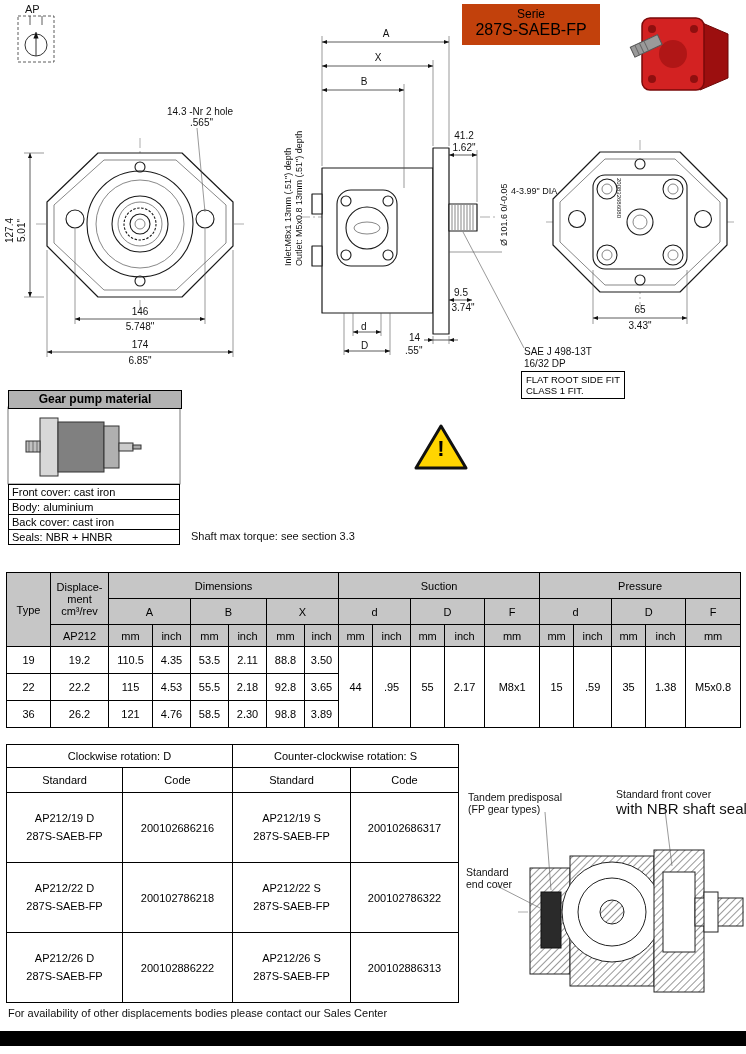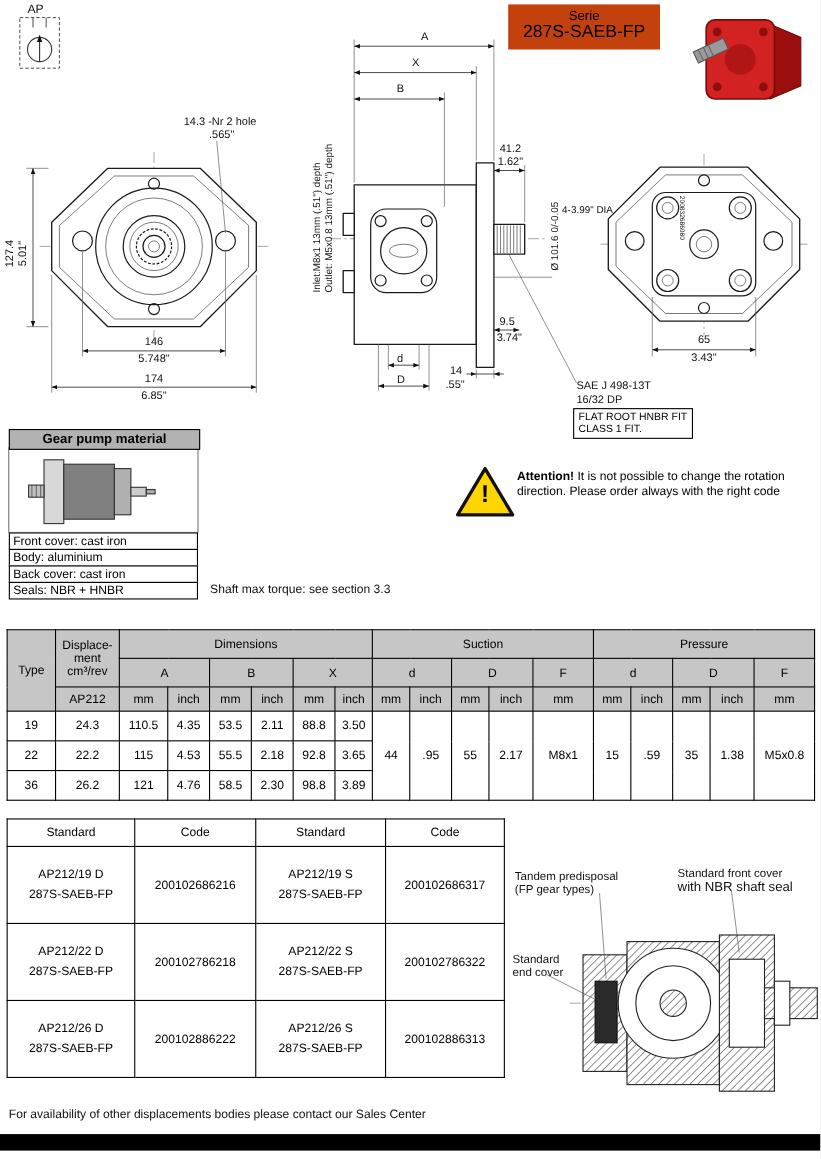--- a/index.html
+++ b/index.html
@@ -246,39 +246,36 @@
   <div class="lbl" style="left:511px;top:186px;font-size:9px;">4-3.99" DIA</div>
   <div class="lbl ctr" style="left:445px;top:287px;width:32px;">9.5</div>
   <div class="lbl ctr" style="left:443px;top:302px;width:40px;">3.74"</div>
   <div class="lbl" style="left:409px;top:332px;">14</div>
   <div class="lbl" style="left:405px;top:345px;">.55"</div>
   <div class="lbl" style="left:361px;top:321px;">d</div>
   <div class="lbl" style="left:361px;top:340px;">D</div>
   <div class="lbl" style="left:524px;top:346px;">SAE J 498-13T</div>
   <div class="lbl" style="left:524px;top:358px;">16/32 DP</div>
   <div class="spline-box">
-    <span>FLAT ROOT HNBR FIT</span>
+    <span>FLAT ROOT SIDE FIT</span>
     <span>CLASS 1 FIT.</span>
   </div>
 
   <div class="lbl rot-cw" style="left:622px;top:178px;font-size:6px;">200832686080</div>
   <div class="lbl ctr" style="left:605px;top:304px;width:70px;">65</div>
   <div class="lbl ctr" style="left:605px;top:320px;width:70px;">3.43"</div>
 
   <div class="mat-header">Gear pump material</div>
   <div class="mat-row" style="top:484px;">Front cover: cast iron</div>
   <div class="mat-row" style="top:499px;">Body: aluminium</div>
   <div class="mat-row" style="top:514px;">Back cover: cast iron</div>
   <div class="mat-row" style="top:529px;">Seals: NBR + HNBR</div>
   <div class="lbl" style="left:191px;top:530px;font-size:11px;">Shaft max torque: see section 3.3</div>
 
   <div class="warn-mark">!</div>
-  <div class="att-text">
-    <b>Attention!</b><span> It is not possible to change the rotation direction.  Please order always with the right code</span>
-  </div>
 
   <table class="dim-table">
     <colgroup>
       <col style="width:44px">
         <col style="width:58px">
       <col style="width:44px">
         <col style="width:38px">
       <col style="width:38px">
         <col style="width:38px">
       <col style="width:38px">
@@ -331,21 +328,21 @@
       <td class="hd">inch</td>
       <td class="hd">mm</td>
       <td class="hd">mm</td>
       <td class="hd">inch</td>
       <td class="hd">mm</td>
       <td class="hd">inch</td>
       <td class="hd">mm</td>
     </tr>
     <tr class="dr">
       <td>19</td>
-      <td>24.3</td>
+      <td>19.2</td>
       <td>110.5</td>
       <td>4.35</td>
       <td>53.5</td>
       <td>2.11</td>
       <td>88.8</td>
       <td>3.50</td>
       <td rowspan="3">44</td>
       <td rowspan="3">.95</td>
       <td rowspan="3">55</td>
       <td rowspan="3">2.17</td>
@@ -380,20 +377,24 @@
   </table>
 
   <table class="code-table">
     <colgroup>
       <col style="width:116px">
         <col style="width:110px">
         <col style="width:118px">
         <col style="width:108px">
     </colgroup>
     <tbody>
+    <tr class="hr1">
+      <td class="hd" colspan="2">Clockwise rotation: D</td>
+      <td class="hd" colspan="2">Counter-clockwise rotation: S</td>
+    </tr>
     <tr class="hr2">
       <td class="hd">Standard</td>
       <td class="hd">Code</td>
       <td class="hd">Standard</td>
       <td class="hd">Code</td>
     </tr>
     <tr class="dr">
       <td>
         <span class="blk">AP212/19 D</span>
         <span class="blk">287S-SAEB-FP</span>
@@ -428,20 +429,20 @@
         <span class="blk">287S-SAEB-FP</span>
       </td>
       <td>200102886313</td>
     </tr>
     </tbody>
   </table>
 
   <div class="lbl" style="left:468px;top:791px;font-size:10.5px;">Tandem predisposal</div>
   <div class="lbl" style="left:468px;top:803px;font-size:10.5px;">(FP gear types)</div>
   <div class="lbl" style="left:616px;top:788px;font-size:10.5px;">Standard front cover</div>
-  <div class="lbl" style="left:616px;top:800px;font-size:12px;">with NBR shaft seal</div>
+  <div class="lbl" style="left:616px;top:800px;font-size:15px;">with NBR shaft seal</div>
   <div class="lbl" style="left:466px;top:866px;font-size:10.5px;">Standard</div>
   <div class="lbl" style="left:466px;top:878px;font-size:10.5px;">end cover</div>
 
   <div class="lbl" style="left:8px;top:1007px;font-size:11px;">For availability of other displacements bodies please contact our Sales Center</div>
   <div class="footer-bar"></div>
 
 </div>
 
 </body></html>

